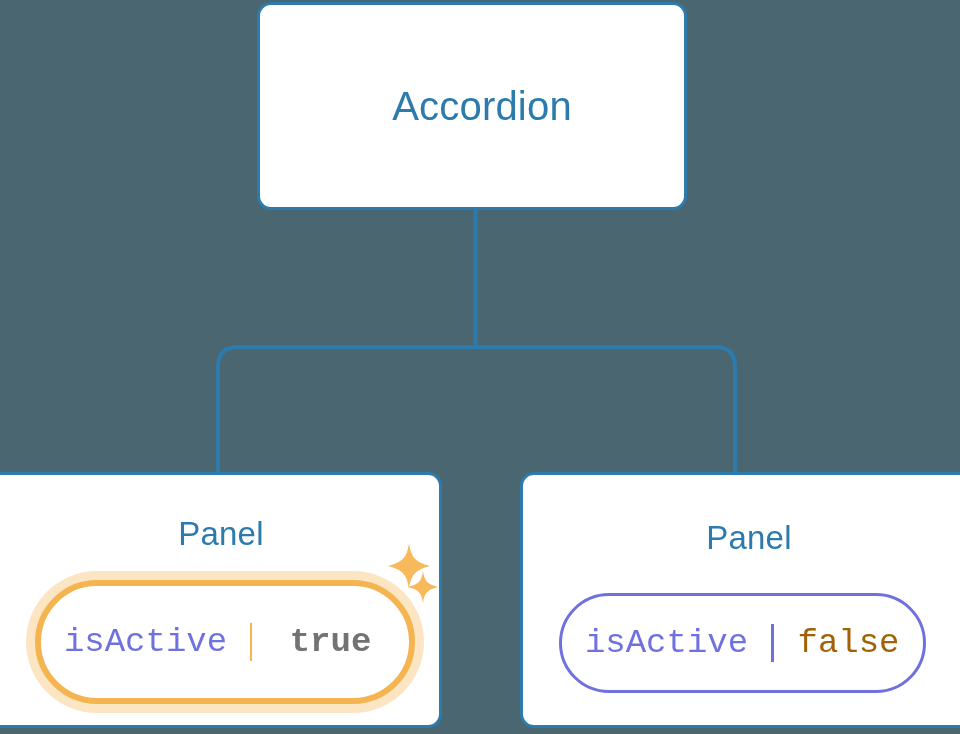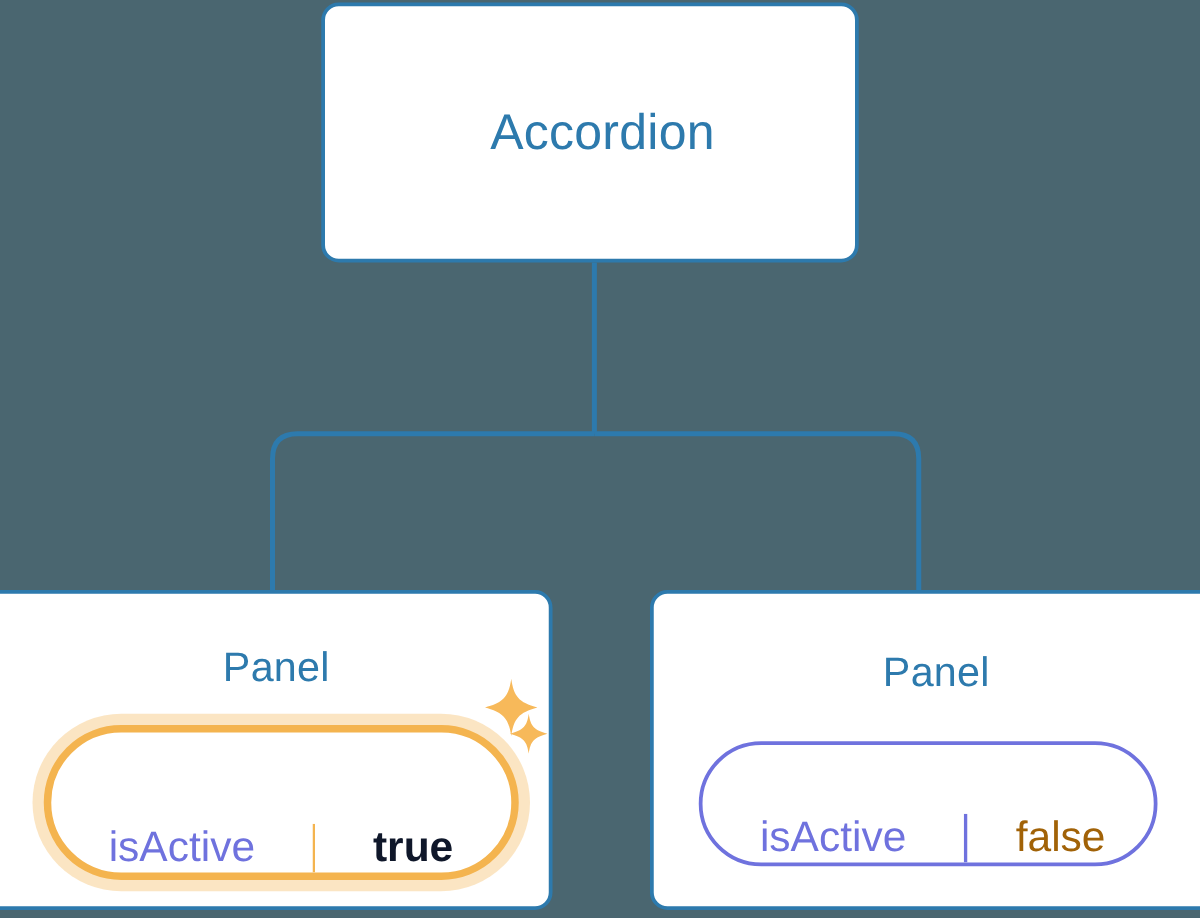--- a/index.html
+++ b/index.html
@@ -80,23 +80,24 @@
     padding-left: 18px;
   }
   #panel-right .panel-title {
     top: 44px;
   }
 
   
   .pill {
     position: absolute;
     display: flex;
-    align-items: flex-end;
+    align-items: center;
     box-sizing: border-box;
     background: #ffffff;
+    font-family: Liberation Mono, monospace;
   }
   .pill-key, .pill-val {
     display: flex;
     align-items: center;
     justify-content: center;
     box-sizing: border-box;
     white-space: nowrap;
   }
 
   
@@ -111,21 +112,21 @@
   }
   #pill-left .pill-key {
     width: 211px;
     border-right: 2px solid #f4b44f;
     color: #6f72de;
     font-size: 34px;
     border-radius: 62px 0 0 62px;
   }
   #pill-left .pill-val {
     flex: 1;
-    color: #0f172a;
+    color: #737373;
     font-size: 34px;
     font-weight: bold;
     border-radius: 0 62px 62px 0;
   }
 
   
   #pill-right {
     left: 36px;
     top: 118px;
     width: 367px;

